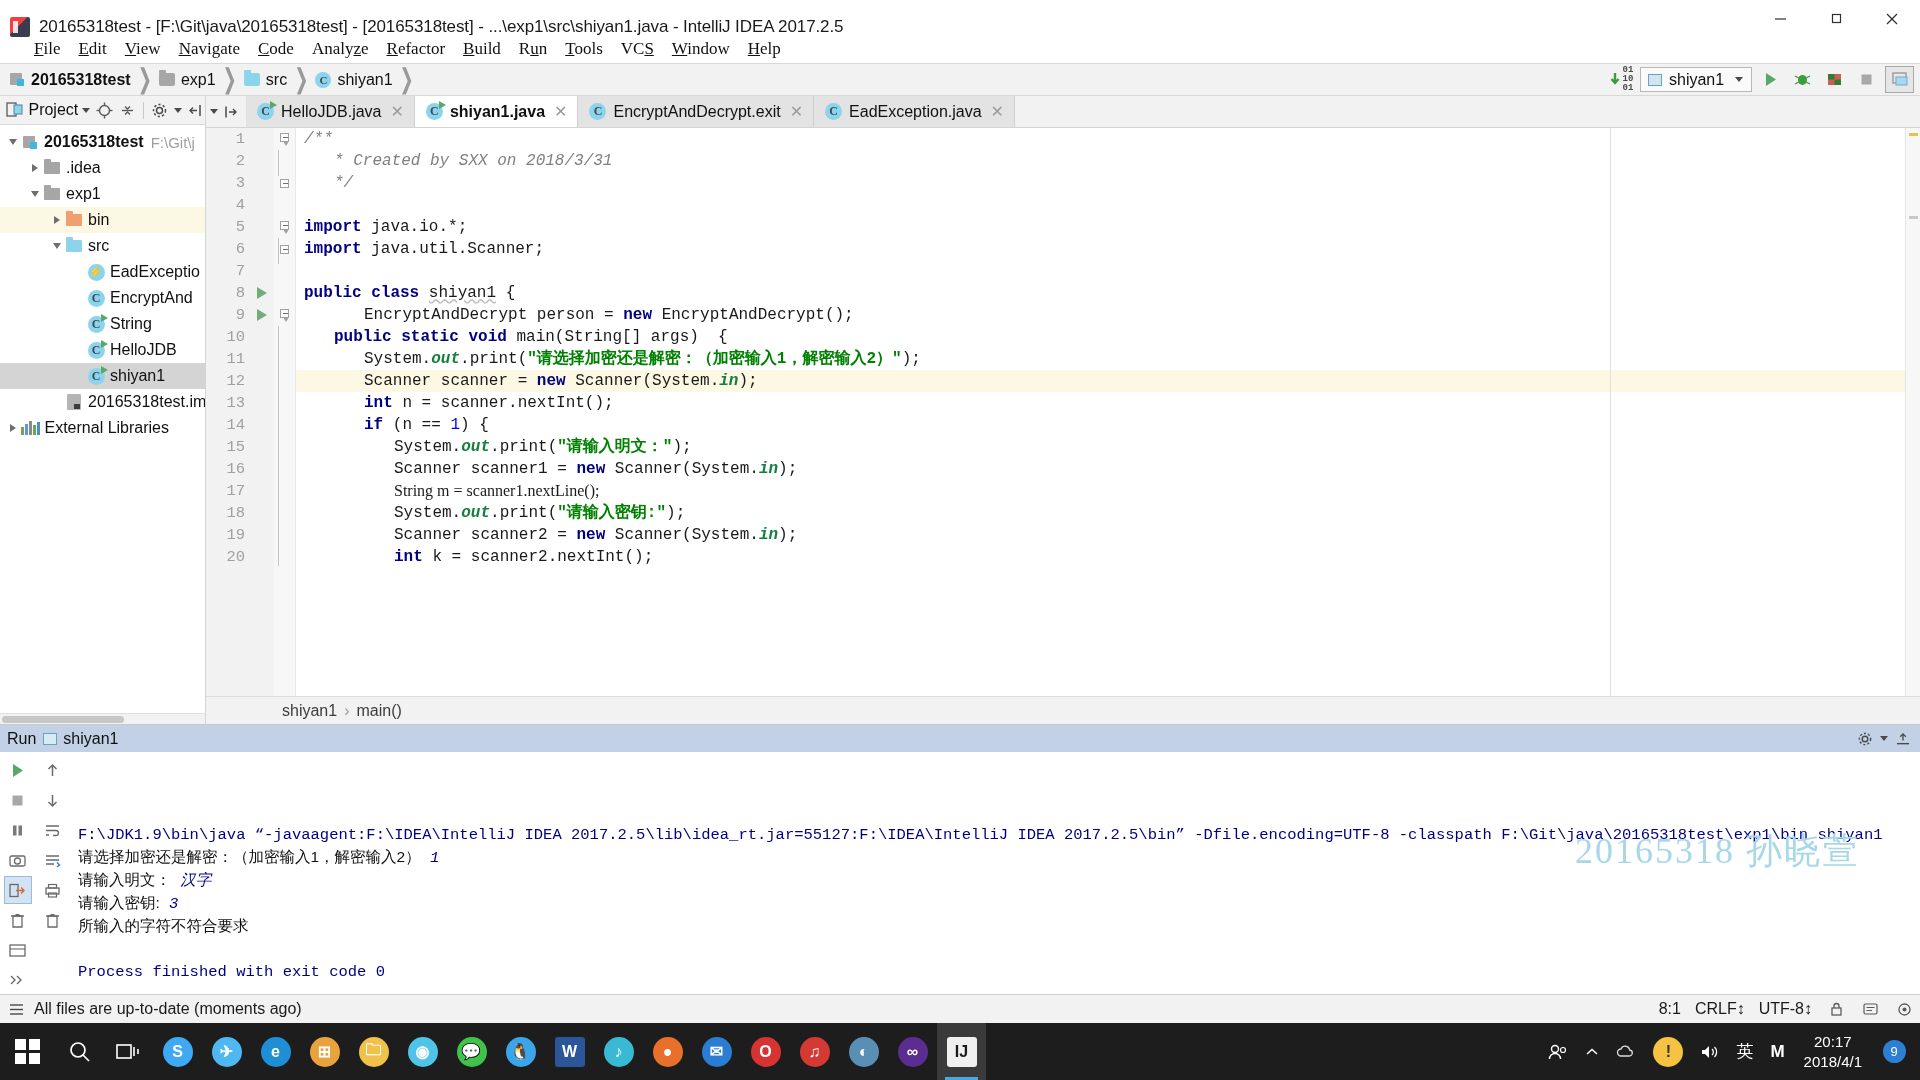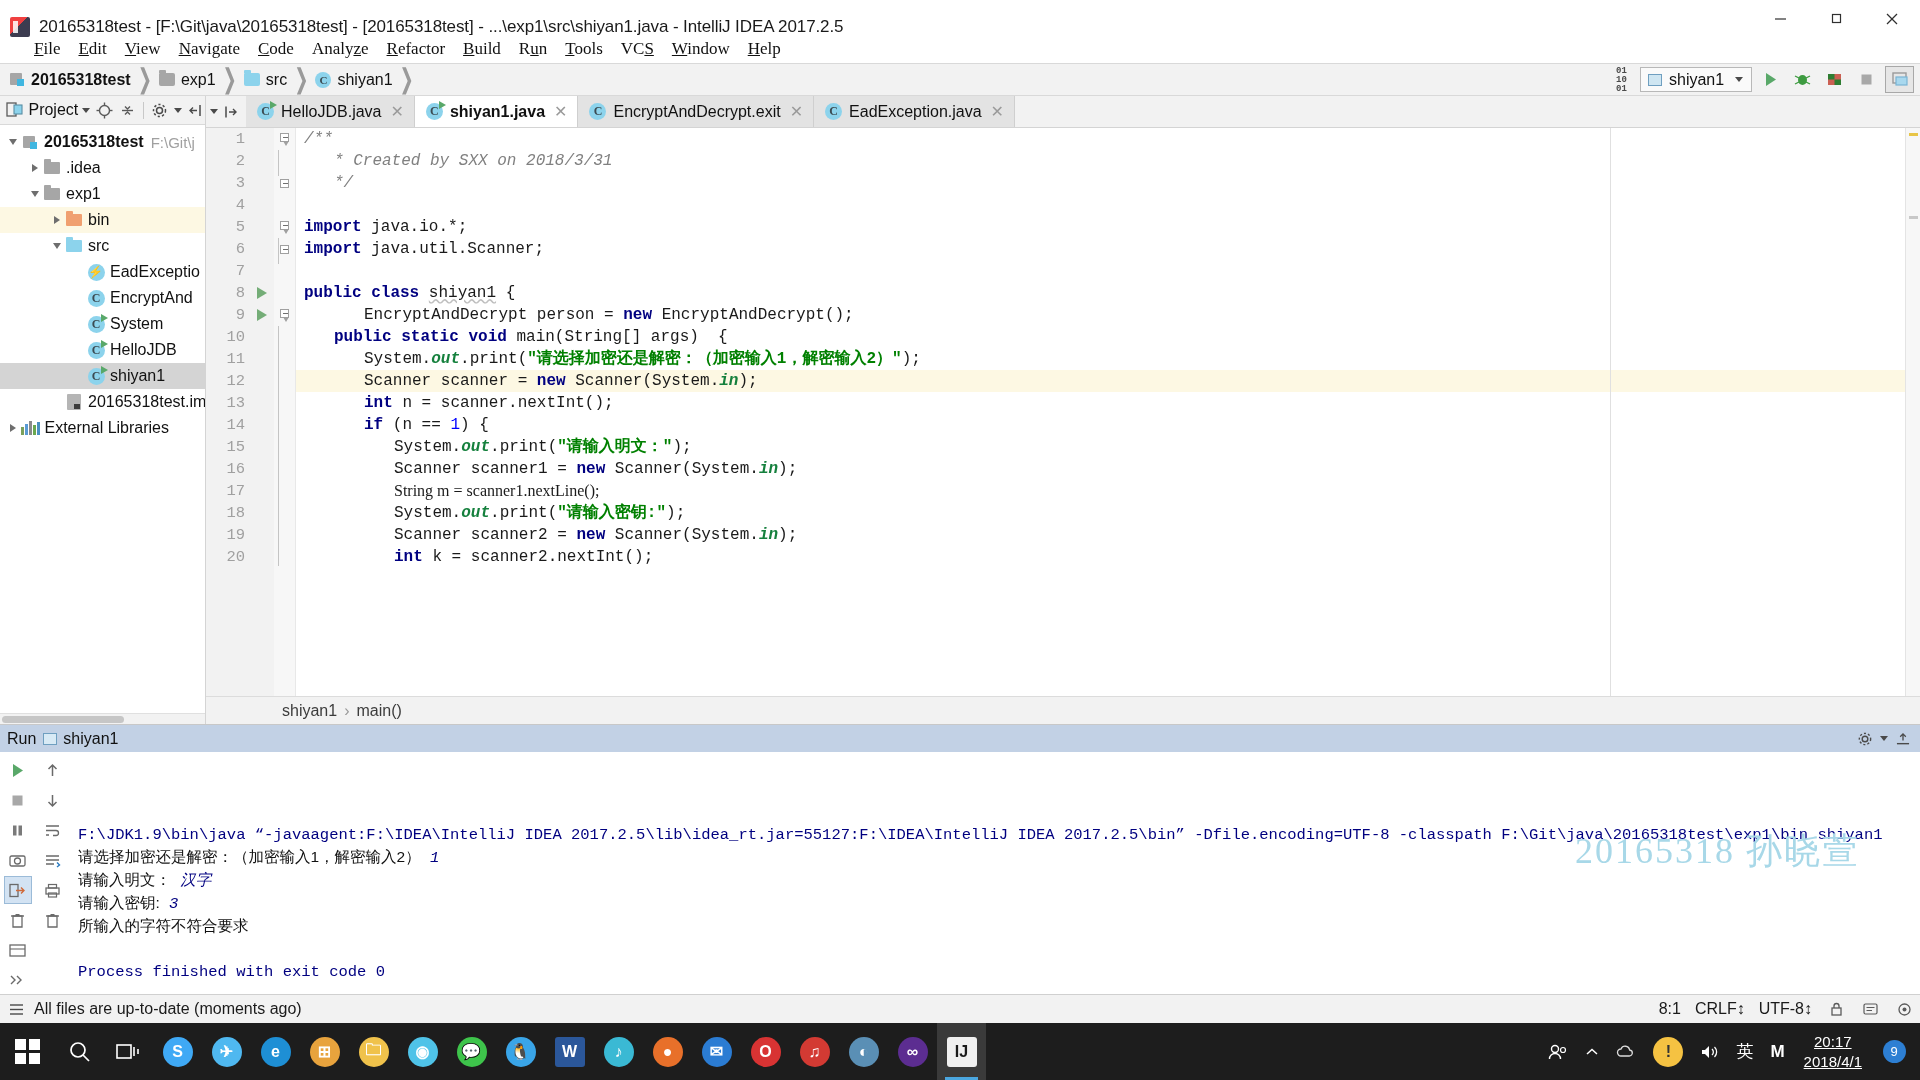--- a/index.html
+++ b/index.html
@@ -50,21 +50,21 @@
   .ic-folder::before{content:"";position:absolute;left:0;top:-3px;width:7px;height:3px;background:inherit;border-radius:1px 1px 0 0;}
   .ic-class{width:16px;height:16px;border-radius:50%;background:#8cd3ec;color:#3b4b52;font-size:11px;font-weight:bold;
             display:flex;align-items:center;justify-content:center;font-family:"Liberation Serif",serif;}
   .nav-right{ margin-left:auto; display:flex; align-items:center; padding-right:6px; gap:5px;}
   .runcfg {
     display:flex;align-items:center;gap:7px;border:1px solid #b8b8b8;background:#fafafa;
     height:25px;padding:0 8px 0 7px;min-width:112px;font-size:16px;color:#111;
   }
   .runcfg .cfg-icon{width:14px;height:12px;border:1.5px solid #6f9fc0;background:#cfe6f2;position:relative;}
   .tb-ic{ width:27px;height:25px;display:flex;align-items:center;justify-content:center; }
-  .binary-dl{display:flex;align-items:center;gap:2px;flex-direction:column;}
+  .binary-dl{display:flex;align-items:center;gap:2px;}
   .binary-dl .bits{font-size:9px;line-height:9px;color:#4a4a4a;font-family:"Liberation Mono",monospace;font-weight:bold;}
 
   
   .mainrow { display:flex; flex:1 1 auto; min-height:0; }
 
   
   .leftpane { width:206px; flex:0 0 206px; display:flex; flex-direction:column; border-right:1px solid #d4d4d4; background:#fff;}
   .lp-header{ height:29px; display:flex; align-items:center; background:#f2f2f2; border-bottom:1px solid #d9d9d9;
               padding-left:5px; gap:4px; flex:0 0 29px;}
   .lp-title{font-size:16px;color:#111;}
@@ -171,21 +171,21 @@
 
   
   .taskbar{height:57px;flex:0 0 57px;background:#1d1d1d;display:flex;align-items:center;position:relative;}
   .tb-item{width:49px;height:57px;display:flex;align-items:center;justify-content:center;position:relative;}
   .tb-item.active{background:#3a3a3a;}
   .tb-item.active::after{content:"";position:absolute;bottom:0;left:8px;right:8px;height:3px;background:#4ba7e0;}
   .tb-start{width:55px;height:57px;display:flex;align-items:center;justify-content:center;}
   .win-logo{display:grid;grid-template-columns:11px 11px;grid-template-rows:11px 11px;gap:2.5px;}
   .win-logo i{background:#ffffff;display:block;}
   .tb-right{margin-left:auto;display:flex;align-items:center;height:57px;padding-right:6px;gap:3px;}
-  .tb-clock{color:#fff;font-size:15px;text-align:center;line-height:20px;padding:0 9px;text-decoration:underline;}
+  .tb-clock{color:#fff;font-size:15px;text-align:center;line-height:20px;padding:0 9px;}
   .tb-tray{color:#fff;font-size:15px;padding:0 7px;display:flex;align-items:center;justify-content:center;height:57px;}
   .tb-badge{width:40px;height:57px;display:flex;align-items:center;justify-content:center;position:relative;}
   .tb-badge .bdg{width:23px;height:23px;border-radius:50%;background:#2d7fd3;color:#fff;font-size:13px;
                  display:flex;align-items:center;justify-content:center;}
   .circ{width:30px;height:30px;border-radius:50%;display:flex;align-items:center;justify-content:center;
         font-size:16px;color:#fff;font-weight:bold;}
 </style>
 </head>
 <body>
 
@@ -408,21 +408,21 @@
             <span class="ticon">
               <span class="ic-cls">C</span>
             </span>
             <span class="tlabel">EncryptAnd</span>
           </div>
           <div class="trow" style="padding-left: 70px;">
             <span class="tarrow"></span>
             <span class="ticon">
               <span class="ic-cls">C<i class="runmark"></i></span>
             </span>
-            <span class="tlabel">System</span>
+            <span class="tlabel">String</span>
           </div>
           <div class="trow" style="padding-left: 70px;">
             <span class="tarrow"></span>
             <span class="ticon">
               <span class="ic-cls">C<i class="runmark"></i></span>
             </span>
             <span class="tlabel">HelloJDB</span>
           </div>
           <div class="trow hl-sel" style="padding-left: 70px;">
             <span class="tarrow"></span>

